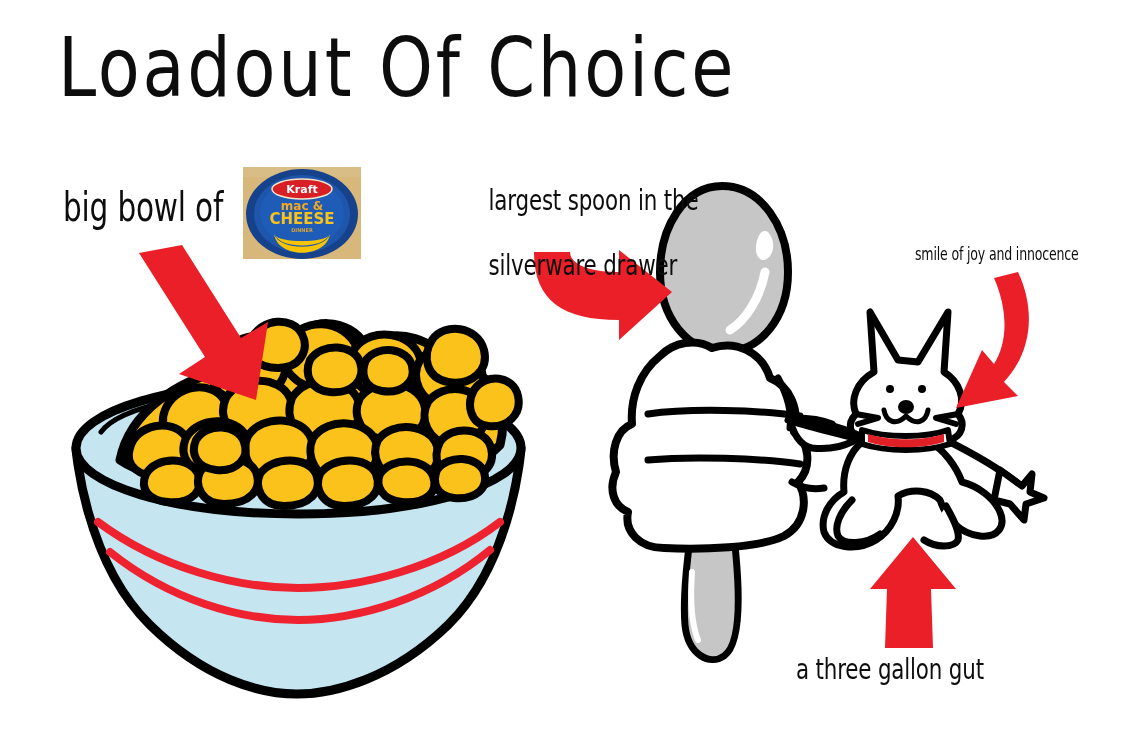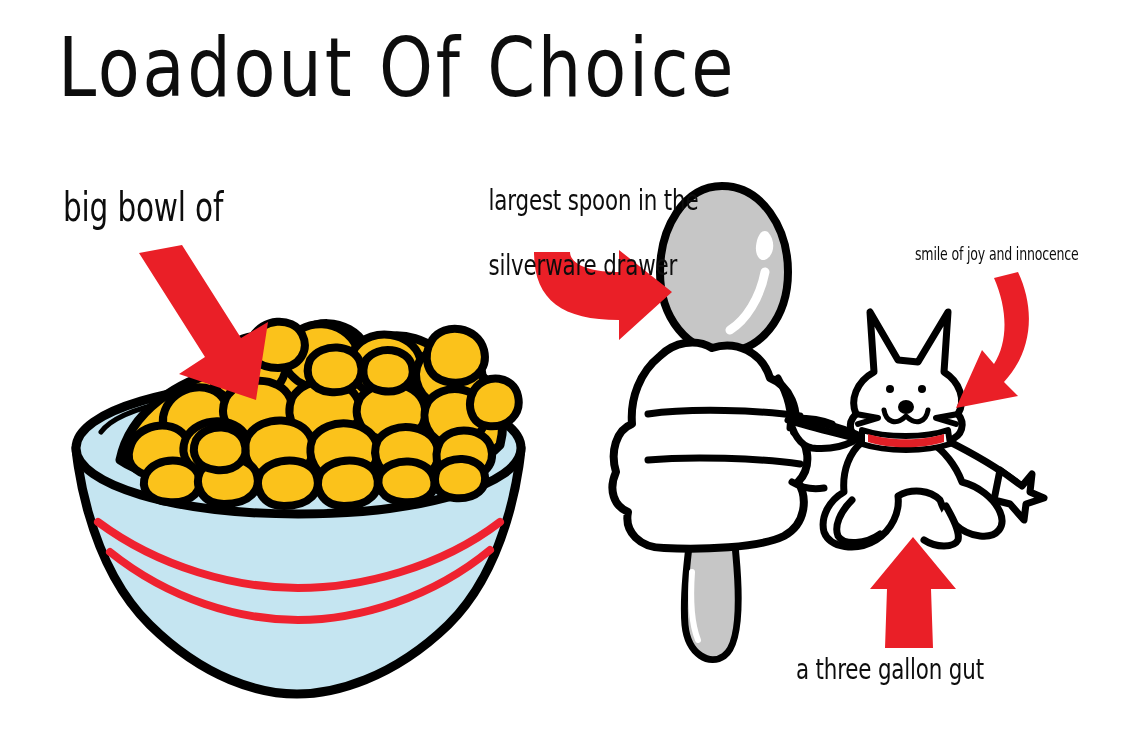--- a/index.html
+++ b/index.html
@@ -271,20 +271,36 @@
       <path d="M 913 537
                L 956 589
                L 931 589
                L 933 648
                L 885 648
                L 887 589
                L 870 589 Z"></path>
     </g>
   </svg>
 
+  <div id="kraft-label">
+    <svg viewBox="0 0 118 92" width="118" height="92">
+      <rect x="0" y="0" width="118" height="92" fill="#d8b77a"></rect>
+      <rect x="0" y="0" width="118" height="10" fill="#d9bd87"></rect>
+      <ellipse cx="59" cy="47" rx="56" ry="45" fill="#16428c"></ellipse>
+      <ellipse cx="59" cy="47" rx="48" ry="39" fill="#1d56ab"></ellipse>
+      <ellipse cx="59" cy="46" rx="42" ry="34" fill="#1f5cb8"></ellipse>
+      <ellipse cx="59" cy="22" rx="30" ry="10" fill="#d81f26" stroke="#f2e6c8" stroke-width="1.5"></ellipse>
+      <text x="59" y="26" text-anchor="middle" font-family="&quot;DejaVu Sans&quot;, sans-serif" font-size="11" font-weight="bold" fill="#ffffff">Kraft</text>
+      <text x="59" y="43" text-anchor="middle" font-family="&quot;DejaVu Sans&quot;, sans-serif" font-size="12" font-weight="bold" fill="#f4a81d">mac &amp;</text>
+      <text x="59" y="57" text-anchor="middle" font-family="&quot;DejaVu Sans&quot;, sans-serif" font-size="15" font-weight="bold" fill="#f9c31a">CHEESE</text>
+      <text x="59" y="65" text-anchor="middle" font-family="&quot;DejaVu Sans&quot;, sans-serif" font-size="5" font-weight="bold" fill="#d5a23a">DINNER</text>
+      <path d="M 32 68 C 38 82 80 82 86 68 C 82 76 36 76 32 68 Z" fill="#f8c400"></path>
+      <path d="M 31 67 C 36 84 82 84 87 67 C 83 92 35 92 31 67 Z" fill="#f8c400"></path>
+    </svg>
+  </div>
 
   <div class="hand-text" id="title-text">Loadout Of Choice</div>
 
   <div class="hand-text" id="label-bowl">big bowl of</div>
 
   <div class="hand-text" id="label-spoon">
     <span>largest spoon in the</span><br>
     <span>silverware drawer</span>
   </div>
 

